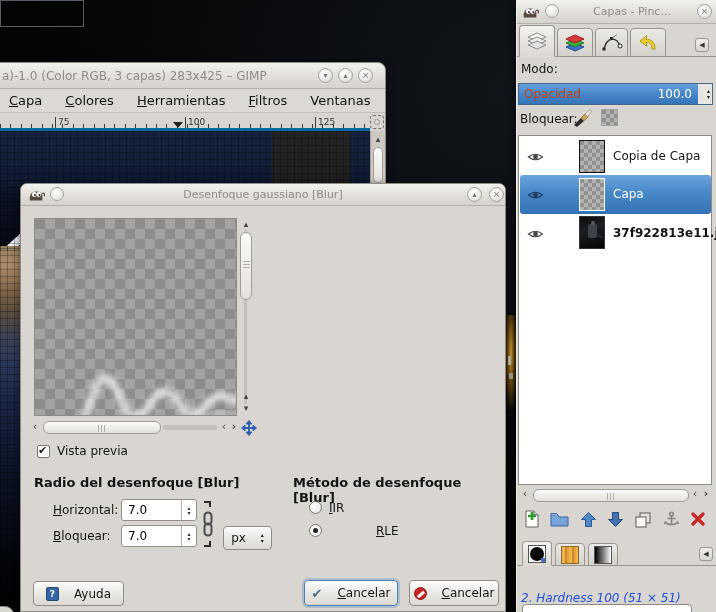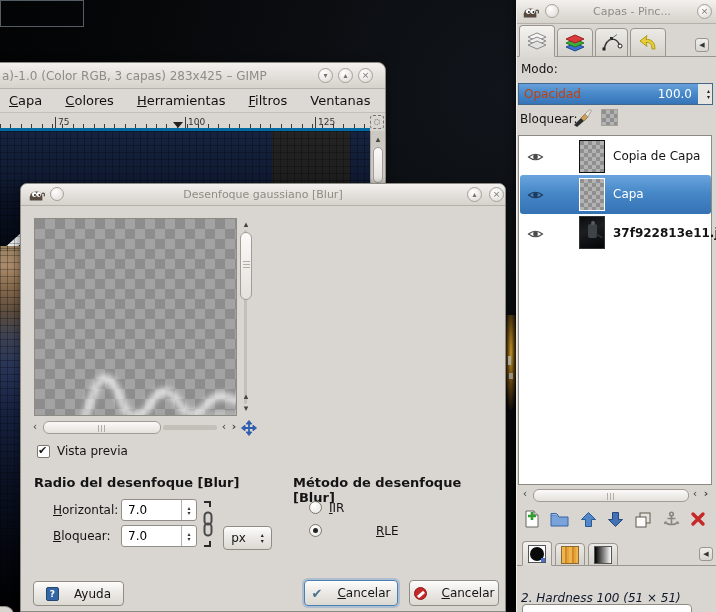--- a/index.html
+++ b/index.html
@@ -404,18 +404,18 @@
                      background:linear-gradient(90deg,#000 0%,#888 55%,#fff 100%);"></span>
       </div>
       <div class="r sqbtn" style="left:182px;top:9px;width:14px;height:14px;line-height:13px;">◀</div>
     </div>
 
     <div class="r field" style="left:4px;top:568px;width:188px;height:19px;border-radius:4px;margin-top:48px;">
       <input style="position: absolute; left: 2px; top: 1px; width: 165px; height: 15px; border: none; outline: none; background: transparent; font: italic 12px &quot;DejaVu Sans&quot;, sans-serif; color: rgb(154, 150, 143); padding: 0px 0px 0px 5px;" placeholder="filtro">
       <span class="r" style="right:5px;top:4px;font-size:8px;color:#222;">▼</span>
     </div>
 
-    <div class="r" style="left:4px;top:591px;font-size:12px;font-style:italic;color:#0f172a;">2. Hardness 100 (51 × 51)</div>
+    <div class="r" style="left:4px;top:591px;font-size:12px;font-style:italic;color:#1d4ed8;">2. Hardness 100 (51 × 51)</div>
 
     <div class="r" style="left:5px;top:604px;width:170px;height:12px;background:#fff;border:1px solid #8e8a84;border-radius:4px 4px 0 0;"></div>
   </div>
 
 </div>
 
 </body></html>

